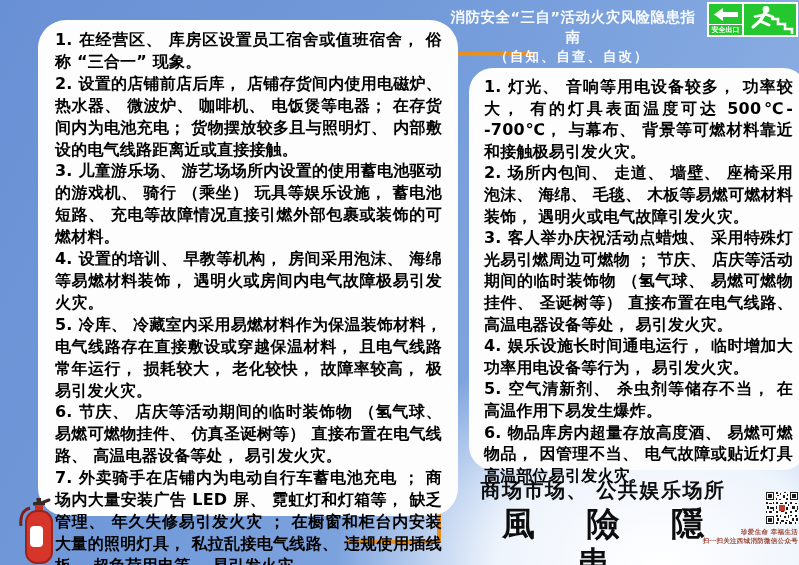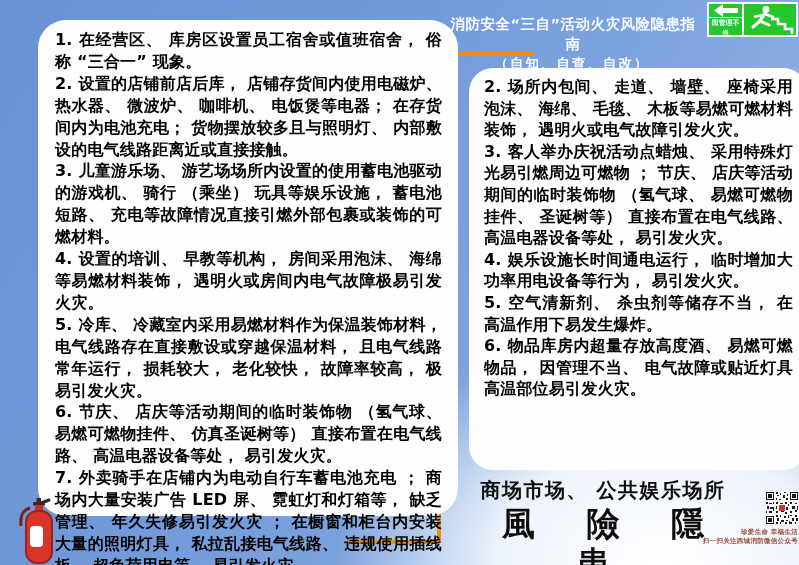--- a/index.html
+++ b/index.html
@@ -14,21 +14,21 @@
   .panel{position:absolute; background:#fdfdfe; color:#000000;margin-left:21px;}
   .panel-left{left:17px; top:20px; width:420px; height:496px; border-radius:28px; padding:9px 16px 0 17px; box-sizing:border-box;}
   .panel-right{left:448px; top:68px; width:338px; height:402px; border-radius:24px; padding:8px 14px 0 15px; box-sizing:border-box;}
   .item{margin:0; font-size:16px; font-weight:600; line-height:21.9px; text-align:justify; letter-spacing:0.2px;}
   .panel-right .item{line-height:21.6px;}
   
   .bracket{position:absolute;}
   .bracket-top{left:433px; top:52px; width:97px; height:85px; border-top:4px solid #ea8f1e; border-left:4px solid #ea8f1e; border-top-left-radius:4px;}
   .bracket-bottom{left:348px; top:483px; width:89px; height:57px; border-bottom:4px solid #ea8f1e; border-right:4px solid #ea8f1e; border-bottom-right-radius:4px;}
   
-  .header{position:absolute; left:443px; top:14px; width:260px; color:#f7faff;}
+  .header{position:absolute; left:443px; top:7px; width:260px; color:#f7faff;}
   .header .t1{font-size:14.5px; font-weight:700; text-align:center; letter-spacing:0.5px; line-height:20px;}
   .header .t2{font-size:13.5px; font-weight:700; text-align:center; letter-spacing:2px; line-height:18px; padding-right:2px;}
   
   .exit-sign{position:absolute; left:707px; top:2px; width:91px; height:35px; background:#ffffff; display:flex; gap:2px; padding:2px; box-sizing:border-box;}
   .exit-cell{background:#25c72e; position:relative; overflow:hidden;}
   .exit-left{width:33px; display:flex; flex-direction:column;}
   .exit-right{flex:1;}
   .exit-arrow-box{flex:1; display:flex; align-items:center; justify-content:center; border-bottom:1px solid #fff;}
   .exit-label{font-size:7px; font-weight:700; color:#fff; text-align:center; line-height:10px; letter-spacing:0;}
   
@@ -54,40 +54,41 @@
     <p class="item">1. 在经营区、 库房区设置员工宿舍或值班宿舍， 俗称 “三合一” 现象。</p>
     <p class="item">2. 设置的店铺前店后库， 店铺存货间内使用电磁炉、 热水器、 微波炉、 咖啡机、 电饭煲等电器； 在存货间内为电池充电； 货物摆放较多且与照明灯、 内部敷设的电气线路距离近或直接接触。</p>
     <p class="item">3. 儿童游乐场、 游艺场场所内设置的使用蓄电池驱动的游戏机、 骑行 （乘坐） 玩具等娱乐设施， 蓄电池短路、 充电等故障情况直接引燃外部包裹或装饰的可燃材料。</p>
     <p class="item">4. 设置的培训、 早教等机构， 房间采用泡沫、 海绵等易燃材料装饰， 遇明火或房间内电气故障极易引发火灾。</p>
     <p class="item">5. 冷库、 冷藏室内采用易燃材料作为保温装饰材料， 电气线路存在直接敷设或穿越保温材料， 且电气线路常年运行， 损耗较大， 老化较快， 故障率较高， 极易引发火灾。</p>
     <p class="item">6. 节庆、 店庆等活动期间的临时装饰物 （氢气球、 易燃可燃物挂件、 仿真圣诞树等） 直接布置在电气线路、 高温电器设备等处， 易引发火灾。</p>
     <p class="item">7. 外卖骑手在店铺内为电动自行车蓄电池充电 ； 商场内大量安装广告 LED 屏、 霓虹灯和灯箱等， 缺乏管理、 年久失修易引发火灾 ； 在橱窗和柜台内安装大量的照明灯具， 私拉乱接电气线路、 违规使用插线板、 超负荷用电等， 易引发火灾。</p>
   </div>
 
   <div class="panel panel-right">
+    <p class="item">1. 灯光、 音响等用电设备较多， 功率较大， 有的灯具表面温度可达 500℃--700℃， 与幕布、 背景等可燃材料靠近和接触极易引发火灾。</p>
     <p class="item">2. 场所内包间、 走道、 墙壁、 座椅采用泡沫、 海绵、 毛毯、 木板等易燃可燃材料装饰， 遇明火或电气故障引发火灾。</p>
     <p class="item">3. 客人举办庆祝活动点蜡烛、 采用特殊灯光易引燃周边可燃物 ； 节庆、 店庆等活动期间的临时装饰物 （氢气球、 易燃可燃物挂件、 圣诞树等） 直接布置在电气线路、 高温电器设备等处， 易引发火灾。</p>
     <p class="item">4. 娱乐设施长时间通电运行， 临时增加大功率用电设备等行为， 易引发火灾。</p>
     <p class="item">5. 空气清新剂、 杀虫剂等储存不当， 在高温作用下易发生爆炸。</p>
     <p class="item">6. 物品库房内超量存放高度酒、 易燃可燃物品， 因管理不当、 电气故障或贴近灯具高温部位易引发火灾。</p>
   </div>
 
   <div class="header">
     <div class="t1">消防安全“三自”活动火灾风险隐患指南</div>
     <div class="t2">（自知、自查、自改）</div>
   </div>
 
   <div class="exit-sign">
     <div class="exit-cell exit-left">
       <div class="exit-arrow-box">
         <svg width="24" height="13" viewBox="0 0 24 13">
             <path d="M0 6.5 L9 0 L9 4 L24 4 L24 9 L9 9 L9 13 Z" fill="#ffffff"></path>
           </svg>
       </div>
-      <div class="exit-label">因管理不当</div>
+      <div class="exit-label">安全出口</div>
     </div>
     <div class="exit-cell exit-right">
       <svg width="54" height="31" viewBox="0 0 54 31">
         <circle cx="22" cy="5.5" r="3.4" fill="#fff"></circle>
         <path d="M21 9 L16 17" stroke="#fff" stroke-width="3.4" stroke-linecap="round" fill="none"></path>
         <path d="M21 10 L29 13" stroke="#fff" stroke-width="2.6" stroke-linecap="round" fill="none"></path>
         <path d="M19.5 11 L11 12.5" stroke="#fff" stroke-width="2.6" stroke-linecap="round" fill="none"></path>
         <path d="M16 17 L25 21" stroke="#fff" stroke-width="3" stroke-linecap="round" fill="none"></path>
         <path d="M16 17 L9 23" stroke="#fff" stroke-width="3" stroke-linecap="round" fill="none"></path>
         <path d="M27 15 L34 15 L34 20 L41 20 L41 25 L48 25 L48 30" stroke="#fff" stroke-width="2.6" fill="none"></path>

